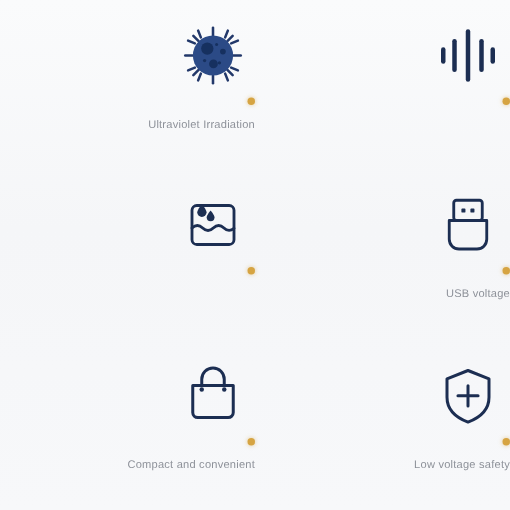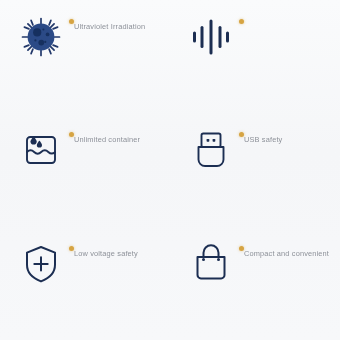--- a/index.html
+++ b/index.html
@@ -16,22 +16,22 @@
   #feature-grid {
     width: 340px;
     height: 340px;
     display: grid;
     grid-template-columns: 1fr 1fr;
     grid-template-rows: 1fr 1fr 1fr;
     background: linear-gradient(180deg, #fafbfc 0%, #f5f6f8 45%, #f7f8fa 100%);
   }
   .feature-cell {
     display: flex;
-    flex-direction: row;
-    align-items: flex-start;
+    flex-direction: column;
+    align-items: flex-end;
     justify-content: flex-start;
     padding-top: 14px;
     box-sizing: border-box;
     position: relative;
     padding-left: 13px;
   }
   .icon-box {
     width: 56px;
     height: 46px;
     display: flex;
@@ -117,54 +117,53 @@
   <div class="feature-cell">
     <div class="icon-box">
       <svg width="42" height="40" viewBox="0 0 42 40">
         <rect x="7" y="7" width="28" height="26" rx="3.2" ry="3.2" fill="none" stroke="#1c2e52" stroke-width="1.9"></rect>
         <path d="M7 22 q3.6 -3.4 7.1 0 q3.6 3.4 7.1 0 q3.6 -3.4 7.1 0 q3.1 3 6.7 0.3" fill="none" stroke="#1c2e52" stroke-width="1.9" stroke-linecap="round"></path>
         <path d="M13.6 6.2 c0 0 -3.1 3.6 -3.1 5.3 a3.1 3.1 0 0 0 6.2 0 c0 -1.7 -3.1 -5.3 -3.1 -5.3 z" fill="#1c2e52"></path>
         <path d="M19.4 10.4 c0 0 -2.6 3 -2.6 4.5 a2.6 2.6 0 0 0 5.2 0 c0 -1.5 -2.6 -4.5 -2.6 -4.5 z" fill="#1c2e52"></path>
       </svg>
     </div>
     <div class="accent-dot"></div>
-    <div class="feature-label">Unlimited container</div>
   </div>
 
   <div class="feature-cell">
     <div class="icon-box">
       <svg width="42" height="42" viewBox="0 0 42 42">
         <rect x="11.5" y="4.5" width="19" height="13.5" rx="1.8" ry="1.8" fill="none" stroke="#1c2e52" stroke-width="1.9"></rect>
         <rect x="16.6" y="10" width="2.7" height="2.7" rx="0.6" fill="#1c2e52"></rect>
         <rect x="22.6" y="10" width="2.7" height="2.7" rx="0.6" fill="#1c2e52"></rect>
         <path d="M8.5 18 h25 v12.5 a6.5 6.5 0 0 1 -6.5 6.5 h-12 a6.5 6.5 0 0 1 -6.5 -6.5 z" fill="none" stroke="#1c2e52" stroke-width="1.9" stroke-linejoin="round"></path>
       </svg>
     </div>
     <div class="accent-dot"></div>
-    <div class="feature-label">USB safety</div>
-  </div>
-
-  <div class="feature-cell">
-    <div class="icon-box">
-      <svg width="40" height="42" viewBox="0 0 40 42">
-        <path d="M20 4 L34 9.6 v12.2 c0 8.2 -6.1 13.6 -14 16.6 c-7.9 -3 -14 -8.4 -14 -16.6 V9.6 z" fill="none" stroke="#1c2e52" stroke-width="2" stroke-linejoin="round"></path>
-        <line x1="20" y1="14.2" x2="20" y2="27.6" stroke="#1c2e52" stroke-width="2" stroke-linecap="round"></line>
-        <line x1="13.3" y1="20.9" x2="26.7" y2="20.9" stroke="#1c2e52" stroke-width="2" stroke-linecap="round"></line>
-      </svg>
-    </div>
-    <div class="accent-dot"></div>
-    <div class="feature-label">Low voltage safety</div>
+    <div class="feature-label">USB voltage</div>
   </div>
 
   <div class="feature-cell">
     <div class="icon-box">
       <svg width="42" height="40" viewBox="0 0 42 40">
         <path d="M13.5 13 v-4.2 a7.5 7.5 0 0 1 15 0 v4.2" fill="none" stroke="#1c2e52" stroke-width="2" stroke-linecap="round"></path>
         <path d="M7.5 13 h27 v18 a3.4 3.4 0 0 1 -3.4 3.4 h-20.2 a3.4 3.4 0 0 1 -3.4 -3.4 z" fill="none" stroke="#1c2e52" stroke-width="2" stroke-linejoin="round"></path>
         <circle cx="13.5" cy="15.6" r="1.5" fill="#1c2e52"></circle>
         <circle cx="28.5" cy="15.6" r="1.5" fill="#1c2e52"></circle>
       </svg>
     </div>
     <div class="accent-dot"></div>
     <div class="feature-label">Compact and convenient</div>
   </div>
 
+  <div class="feature-cell">
+    <div class="icon-box">
+      <svg width="40" height="42" viewBox="0 0 40 42">
+        <path d="M20 4 L34 9.6 v12.2 c0 8.2 -6.1 13.6 -14 16.6 c-7.9 -3 -14 -8.4 -14 -16.6 V9.6 z" fill="none" stroke="#1c2e52" stroke-width="2" stroke-linejoin="round"></path>
+        <line x1="20" y1="14.2" x2="20" y2="27.6" stroke="#1c2e52" stroke-width="2" stroke-linecap="round"></line>
+        <line x1="13.3" y1="20.9" x2="26.7" y2="20.9" stroke="#1c2e52" stroke-width="2" stroke-linecap="round"></line>
+      </svg>
+    </div>
+    <div class="accent-dot"></div>
+    <div class="feature-label">Low voltage safety</div>
+  </div>
+
 </div>
 
 </body></html>

